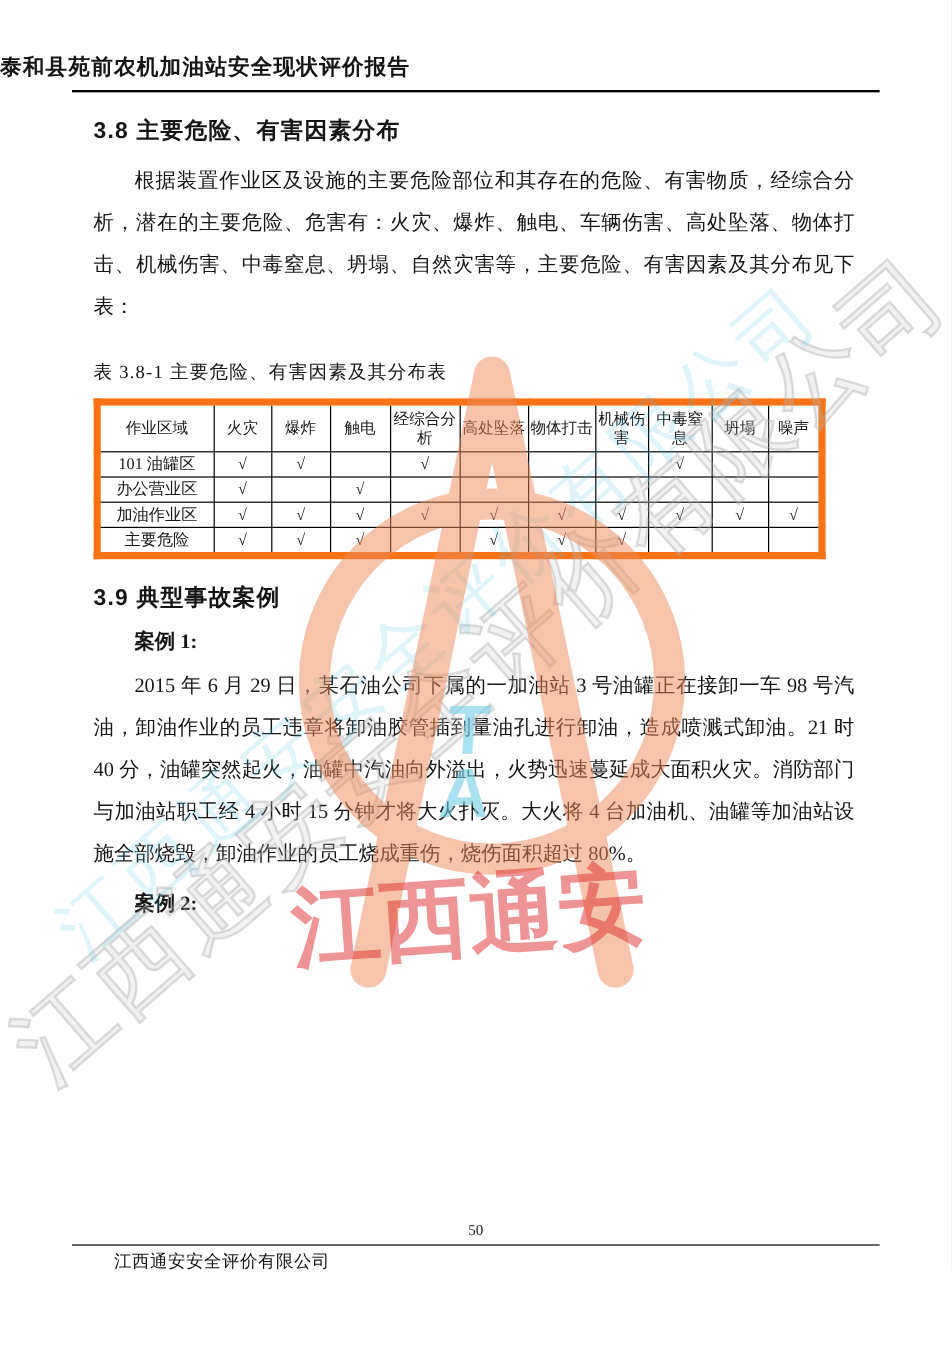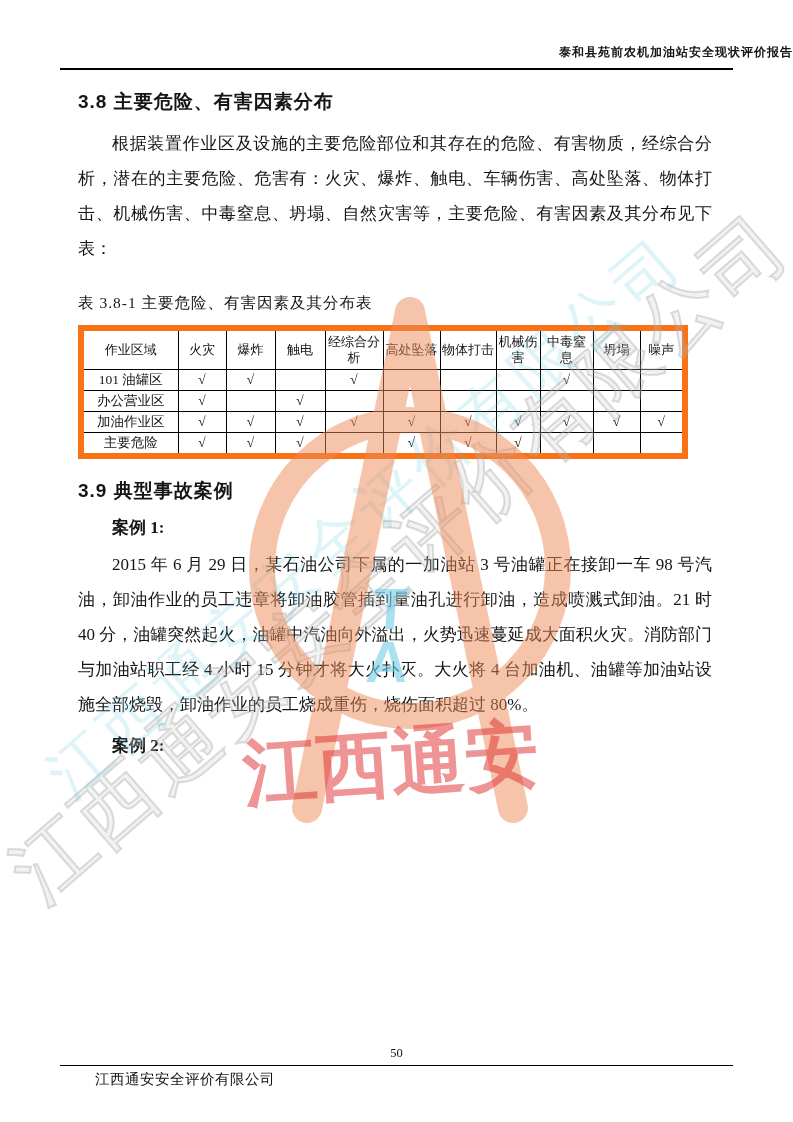--- a/index.html
+++ b/index.html
@@ -8,23 +8,23 @@
     width:793px;height:1122px;
     margin:0 auto;
     background:#ffffff;
     overflow:hidden;
     font-family:"Liberation Serif","DejaVu Serif",serif;
     color:#151515;
   }
   
   .doc-header{padding-top:44px;}
   .doc-header-title{
-    text-align:right;
-    font-family:"Liberation Sans","DejaVu Sans",sans-serif;
-    font-size:12px;font-weight:600;letter-spacing:1px;
+    text-align:left;
+    font-family:"Liberation Sans","DejaVu Sans",sans-serif;
+    font-size:18px;font-weight:600;letter-spacing:1px;
   }
   .header-rule{margin:7px 60px 0 60px;border:none;border-top:2px solid #000;height:0;}
   
   .content{margin:0 81px 0 78px;position:relative;z-index:1;}
   h2.sec{
     font-family:"Liberation Sans","DejaVu Sans",sans-serif;
     font-size:19px;font-weight:bold;margin:19px 0 0 0;letter-spacing:1px;
   }
   p.body{
     margin:11px 0 0 0;
@@ -54,21 +54,21 @@
   table.hazard td{
     height:20px;padding:0 1px;text-align:center;vertical-align:middle;
     font-size:13.5px;
     margin-top:32px;
   }
   table.hazard td.area{font-size:13.5px;}
   col.c0{width:97px}col.c1{width:48px}col.c2{width:49px}col.c3{width:50px}
   col.c4{width:58px}col.c5{width:57px}col.c6{width:56px}col.c7{width:44px}
   col.c8{width:53px}col.c9{width:47px}col.c10{width:45px}
   
-  .doc-footer{position:absolute;left:0;right:0;top:1046px;z-index:1;}
+  .doc-footer{position:absolute;left:0;right:0;top:1018px;z-index:1;}
   .page-number{text-align:center;font-size:12.5px;}
   .footer-rule{margin:4px 60px 0 60px;border:none;border-top:1.5px solid #000;height:0;}
   .footer-row{
     margin:4px 60px 0 60px;display:flex;justify-content:space-between;
     font-size:14.5px;letter-spacing:.5px;
   }
   .footer-left{padding-left:35px;}
   .footer-right{padding-right:30px;}
   
   .wm{position:absolute;pointer-events:none;z-index:3;}

